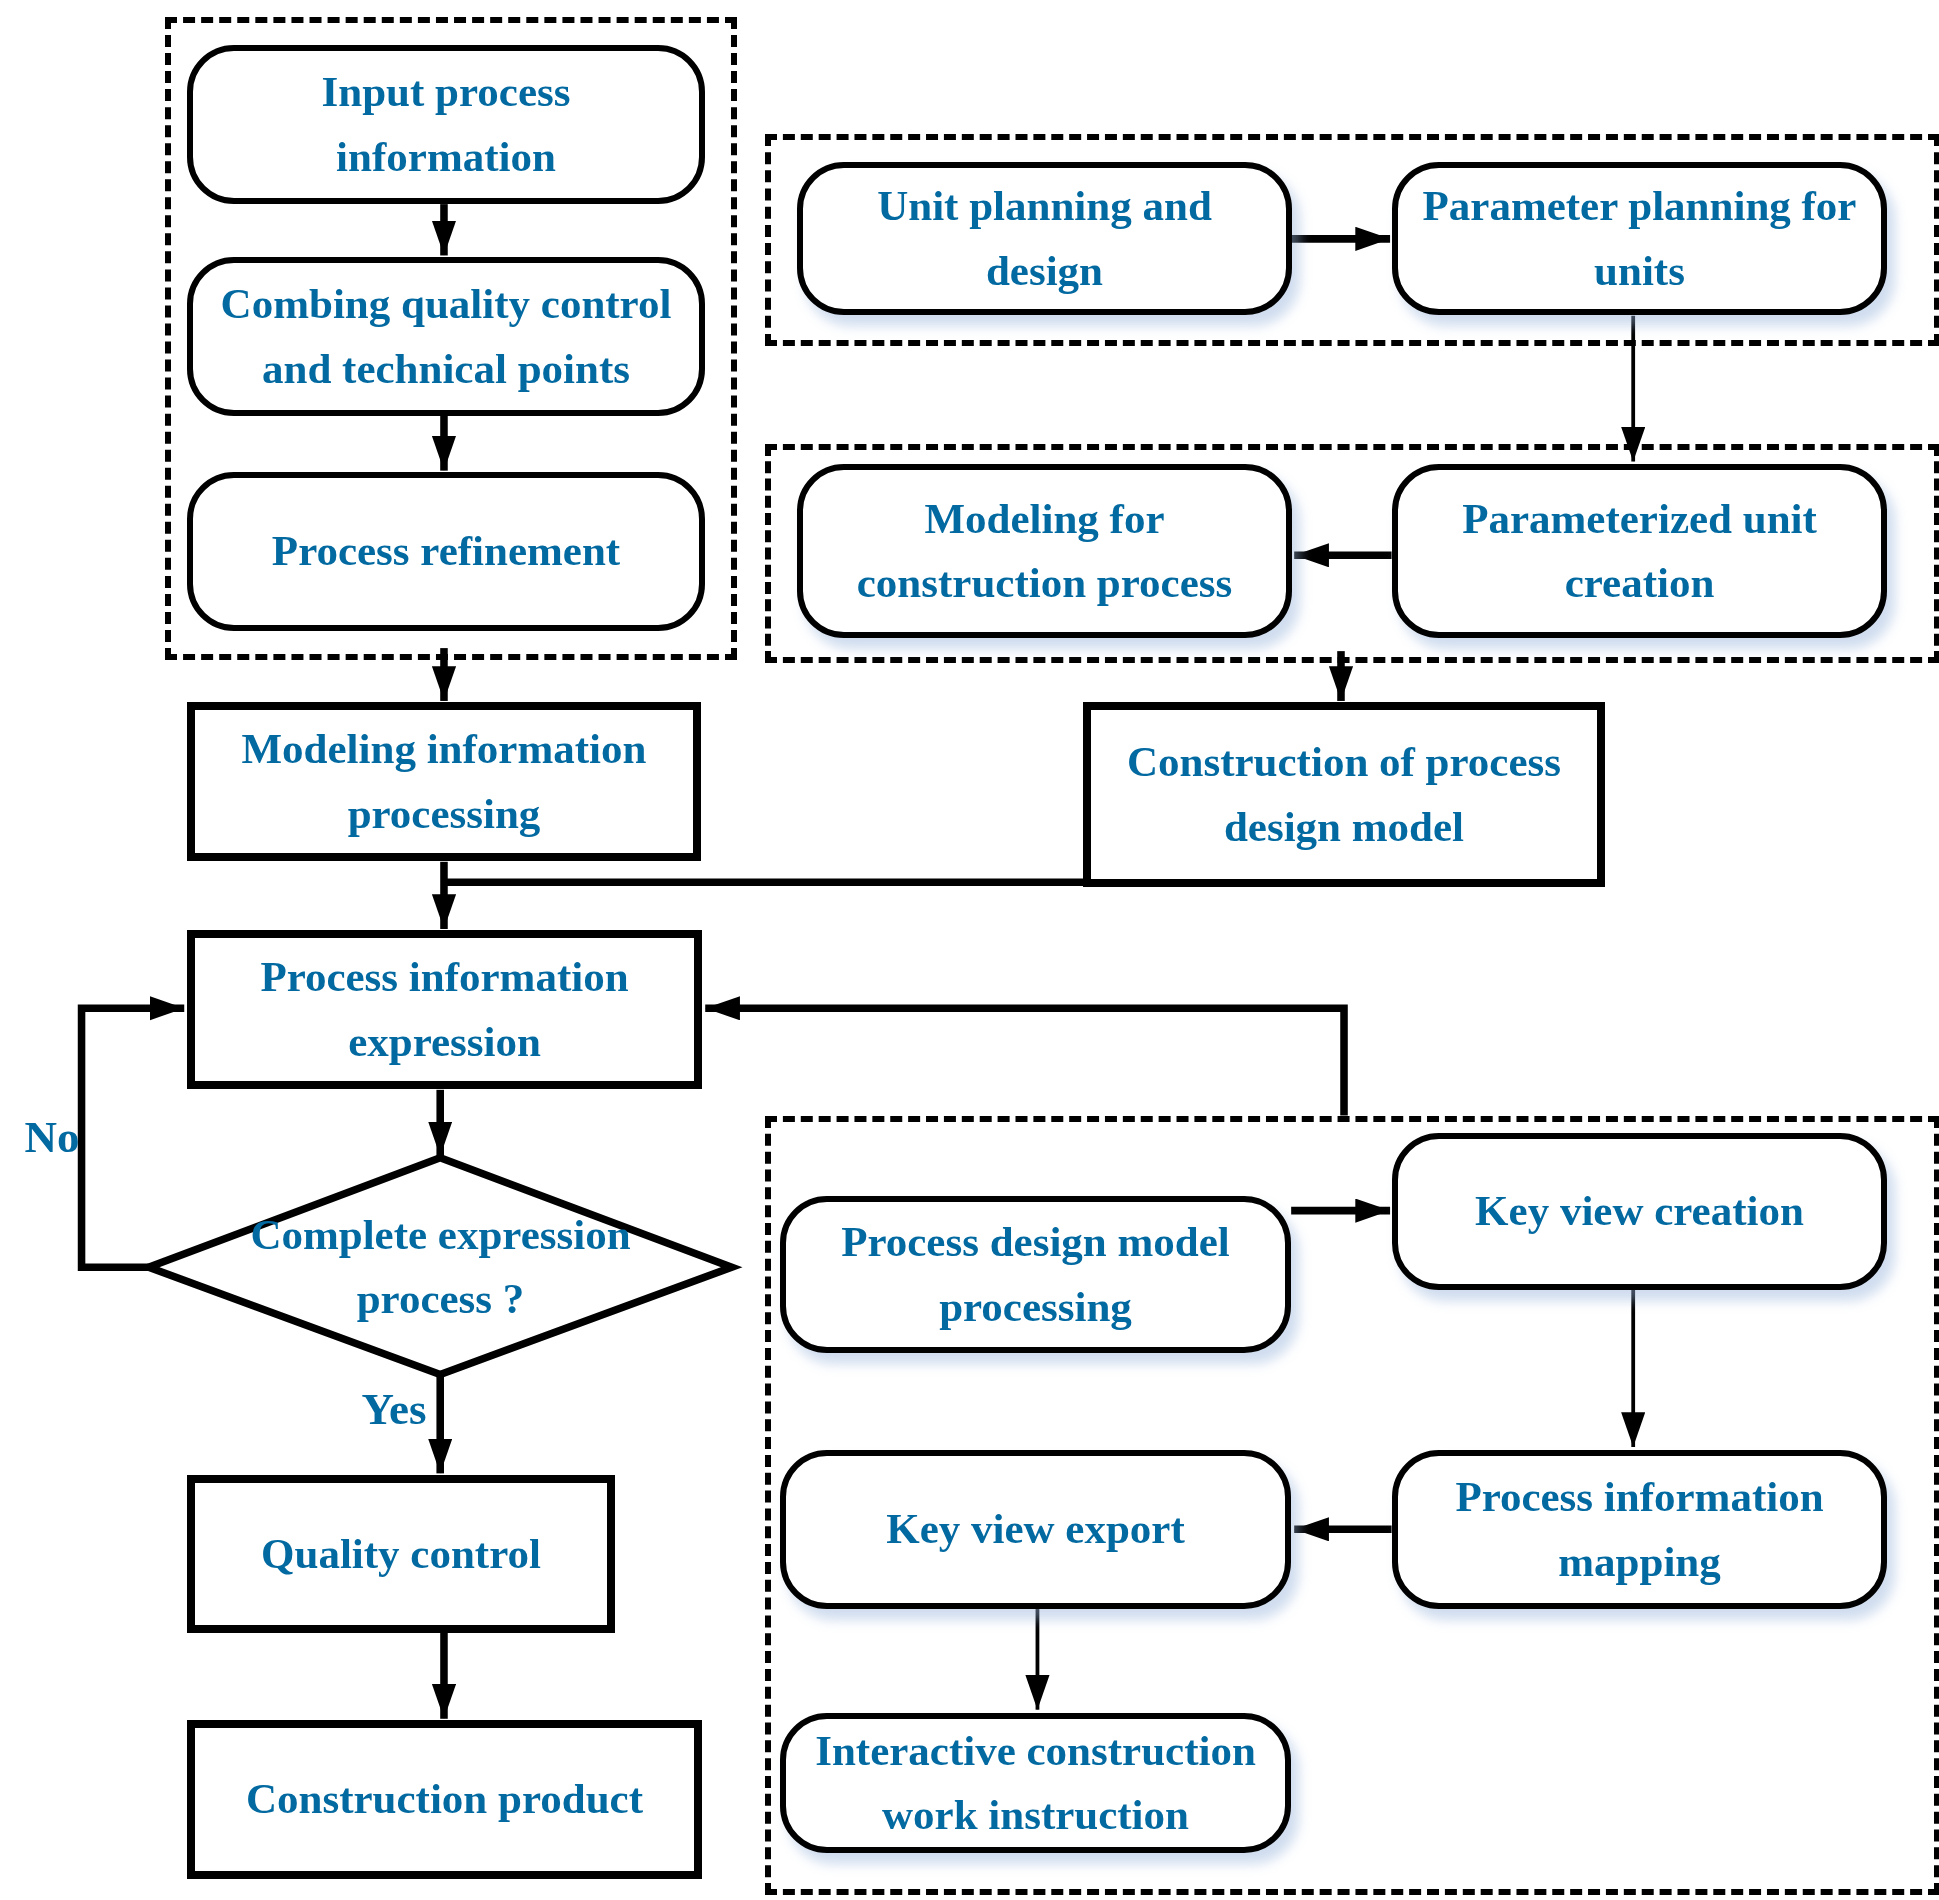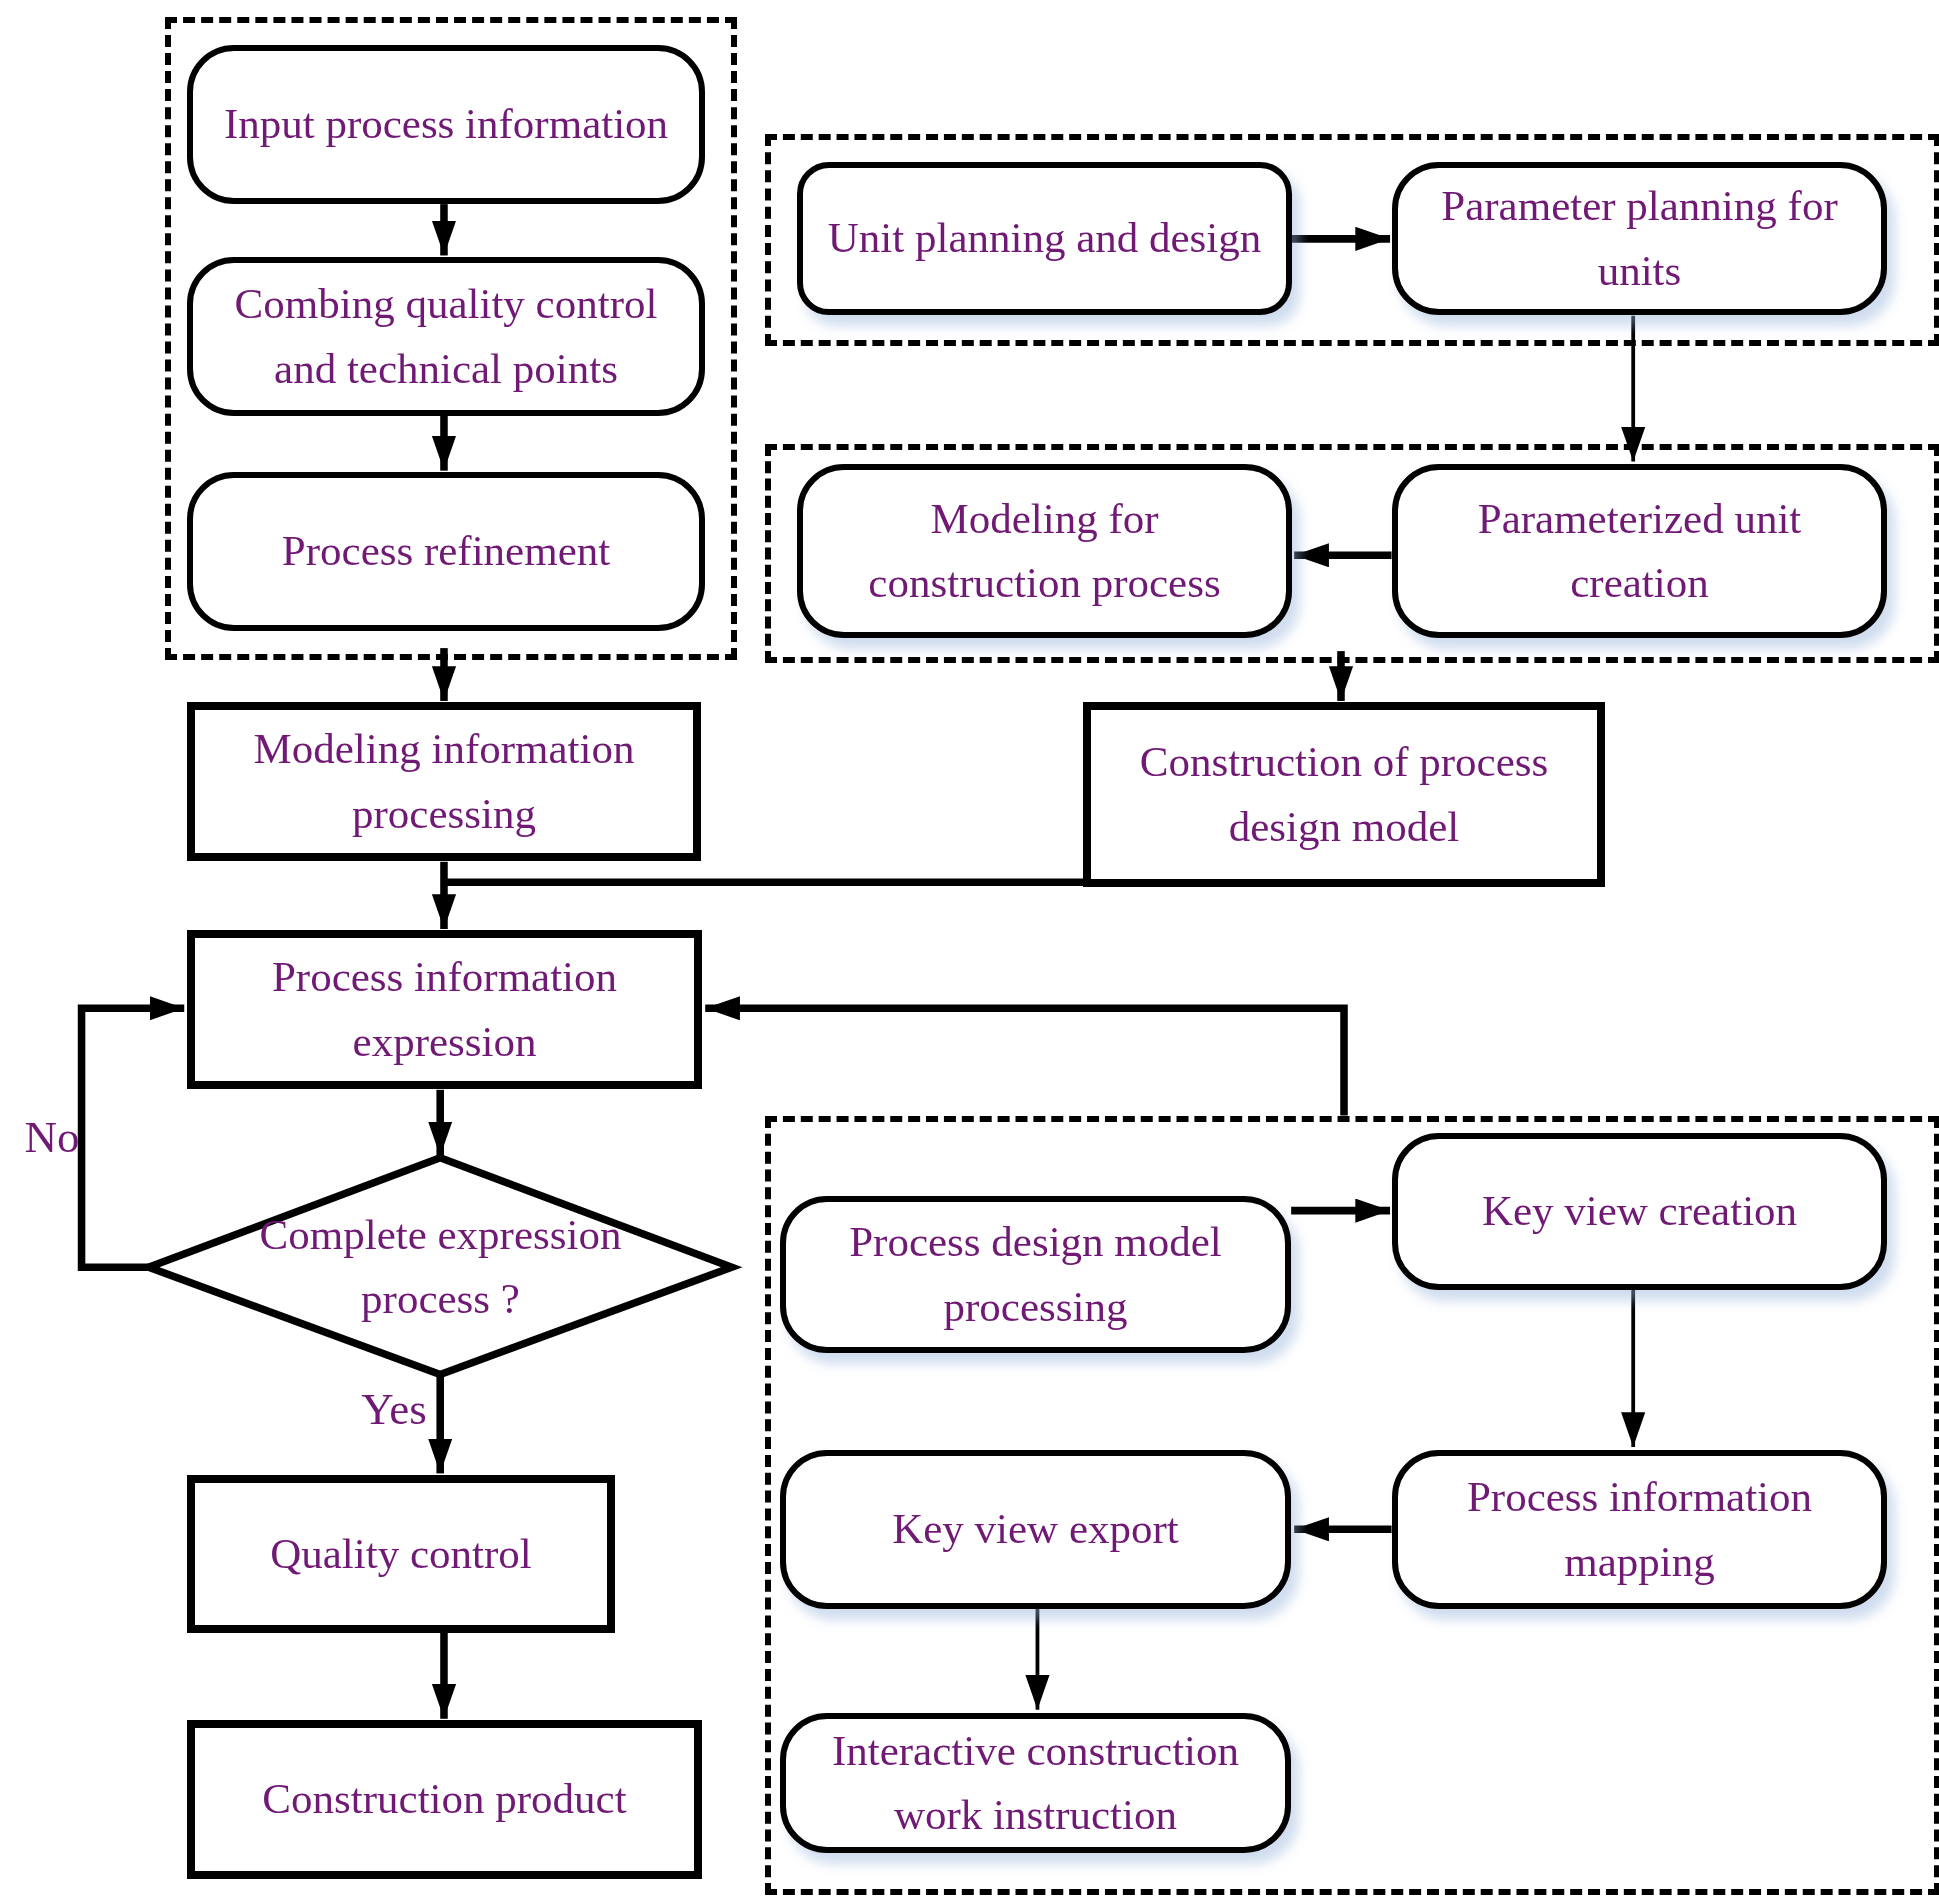--- a/index.html
+++ b/index.html
@@ -1,22 +1,23 @@
 <!DOCTYPE html>
 <html style="font-size:12px"><head>
 <meta charset="utf-8">
 <style>
   html,body{margin:0;padding:0;background:#ffffff;}
   #canvas{
     position:relative;
     width:1939px;height:1901px;
     background:#ffffff;
     font-family:"Liberation Serif","DejaVu Serif",serif;
-    color:#701a75;
+    color:#0369a1;
     overflow:hidden;
+    font-weight:bold;
   }
   .group{
     position:absolute;
     border:6px dashed #000;
     background:transparent;
   }
   .node{
     position:absolute;
     display:flex;align-items:center;justify-content:center;
     text-align:center;
@@ -59,21 +60,21 @@
   #groupD {left:765px;top:1116px; width:1163px; height:767px;}
 
   #r1 {left:187px;top:45px; width:518px;height:159px;}
   #r2 {left:187px;top:257px;width:518px;height:159px;}
   #r3 {left:187px;top:472px;width:518px;height:159px;}
   #p1 {left:187px;top:702px; width:514px;height:159px;}
   #p2 {left:187px;top:930px;width:515px;height:159px;}
   #qc {left:187px;top:1475px;width:428px;height:158px;}
   #cp {left:187px;top:1720px;width:515px;height:159px;}
 
-  #rr1{left:797px;top:162px;width:495px;height:153px;border-radius:32px;}
+  #rr1{left:797px;top:162px;width:495px;height:153px;}
   #rr2{left:1392px;top:162px;width:495px;height:153px;}
   #rr3{left:797px;top:464px;width:495px;height:174px;}
   #rr4{left:1392px;top:464px;width:495px;height:174px;}
   #c1 {left:1083px;top:702px;width:522px;height:185px;}
 
   #dr1{left:780px;top:1196px;width:511px;height:157px;}
   #dr2{left:1392px;top:1133px;width:495px;height:157px;}
   #dr3{left:780px;top:1450px;width:511px;height:159px;}
   #dr4{left:1392px;top:1450px;width:495px;height:159px;}
   #dr5{left:780px;top:1713px;width:511px;height:140px;}

